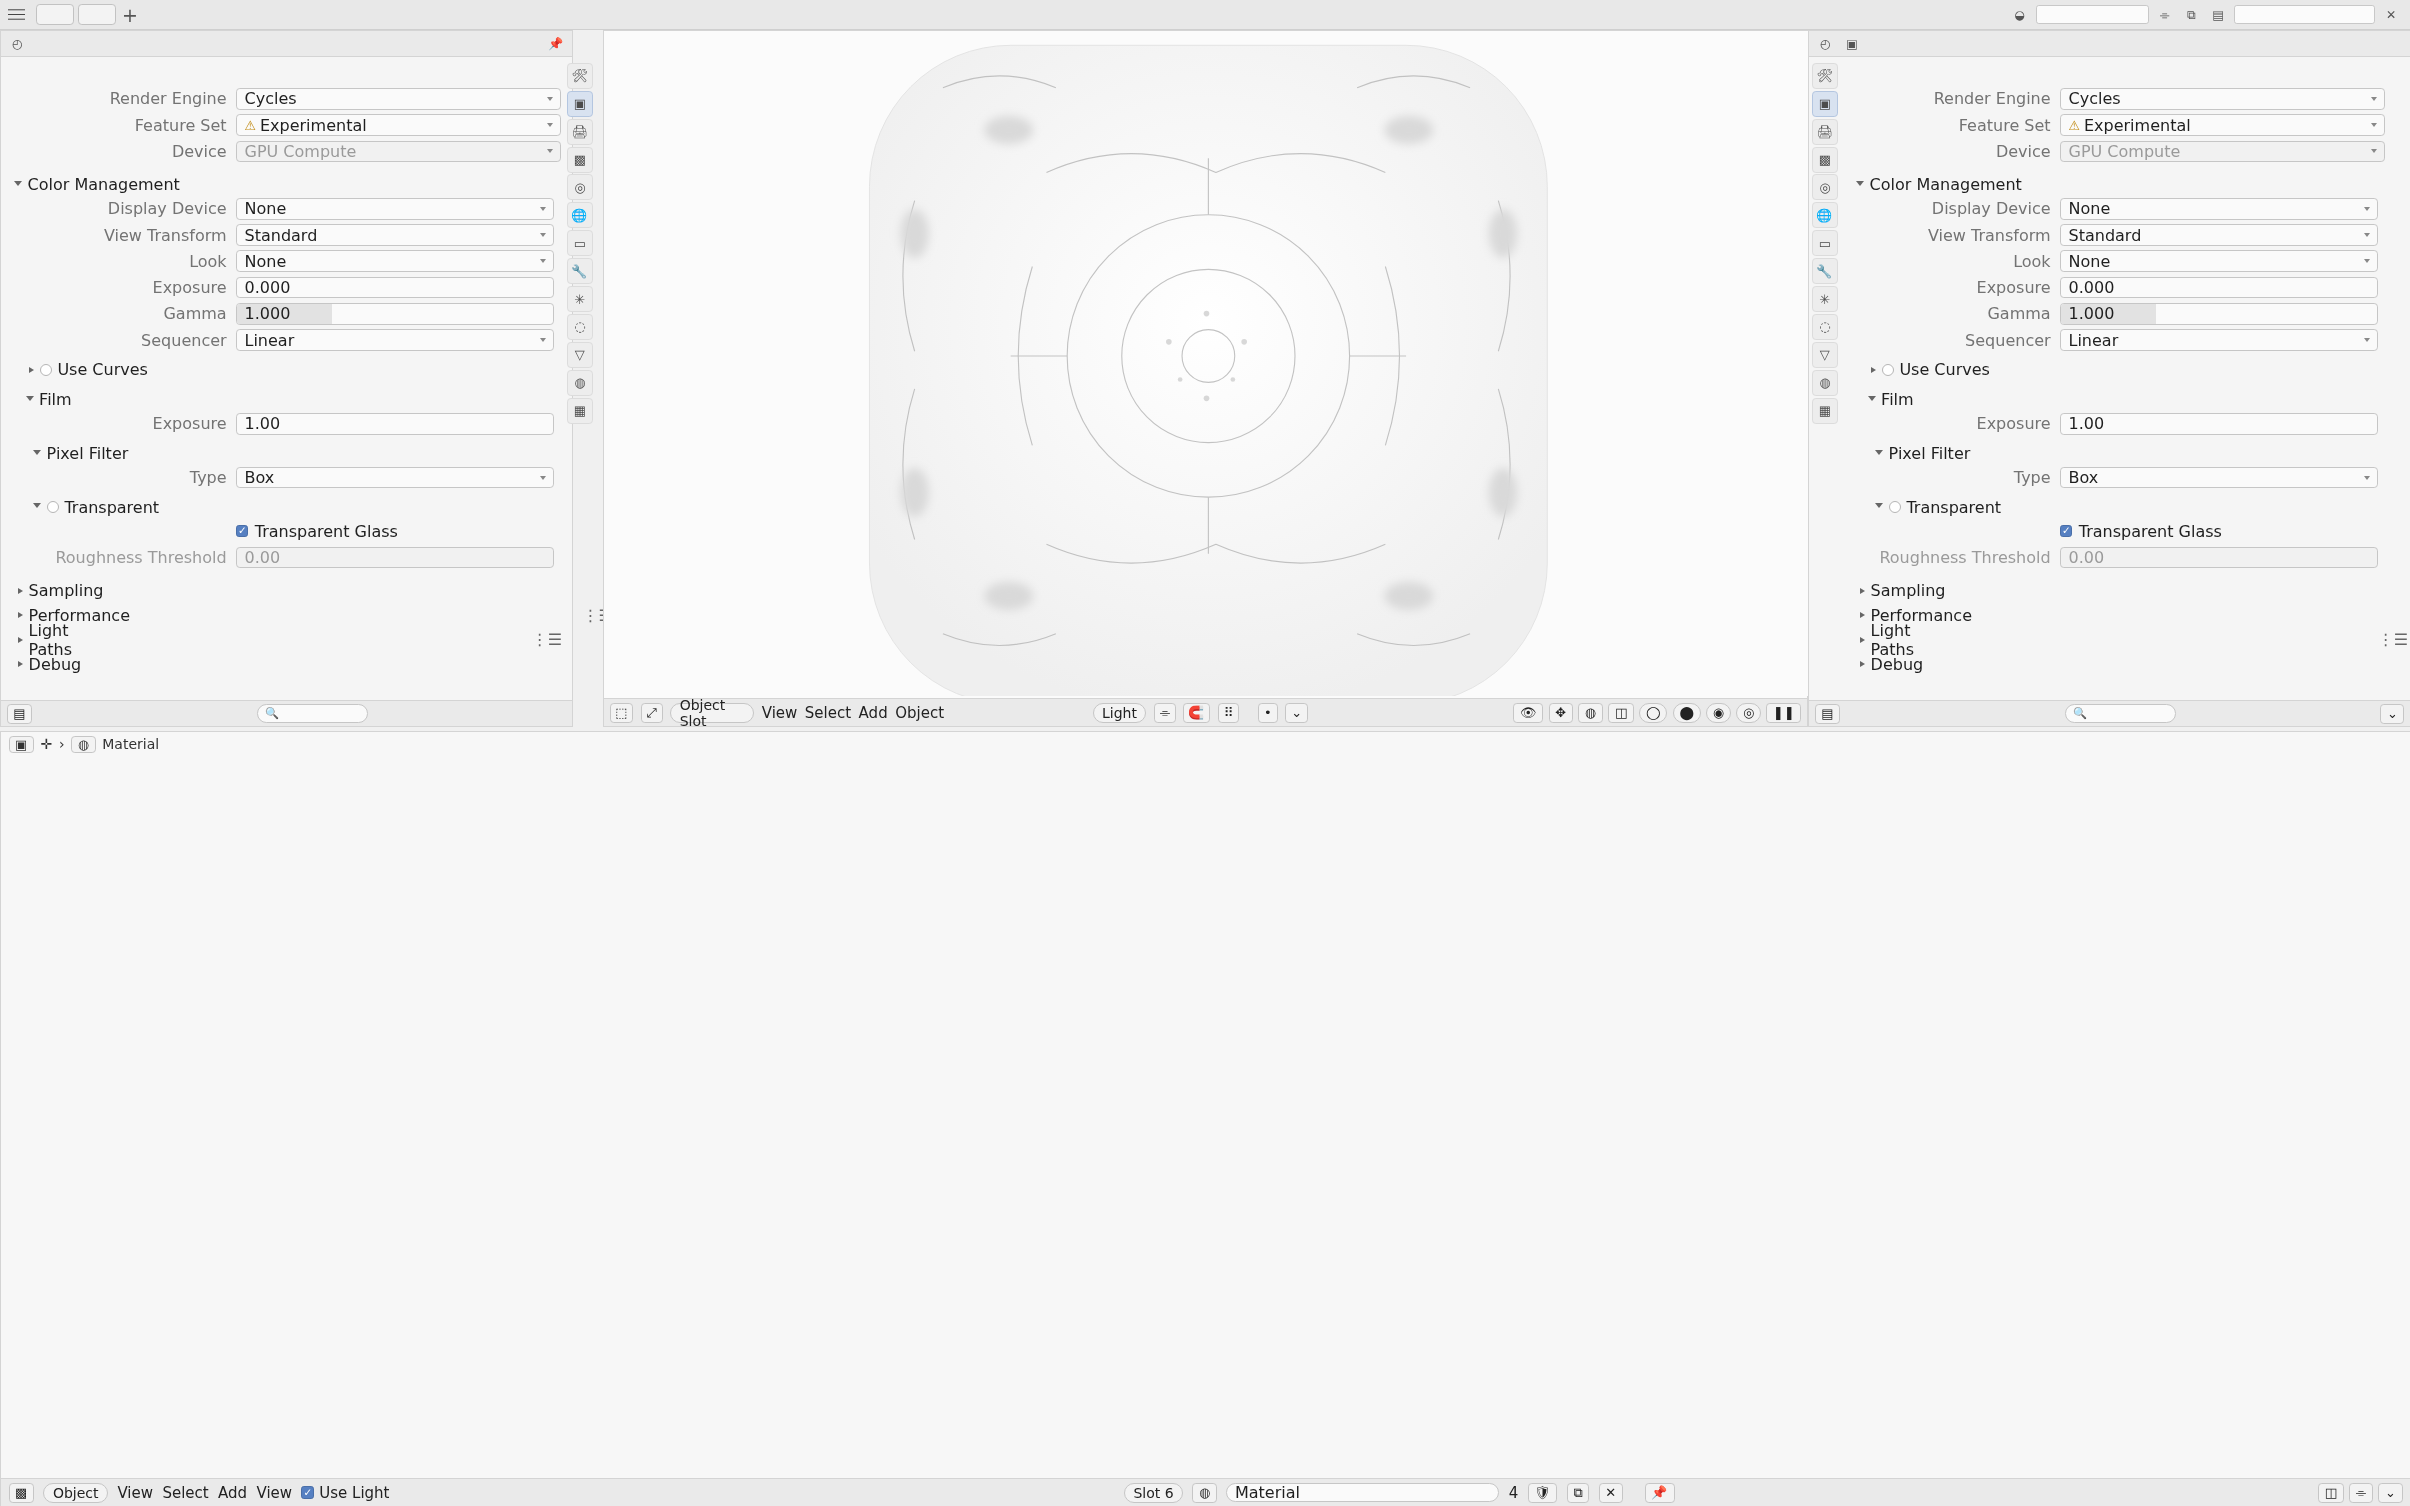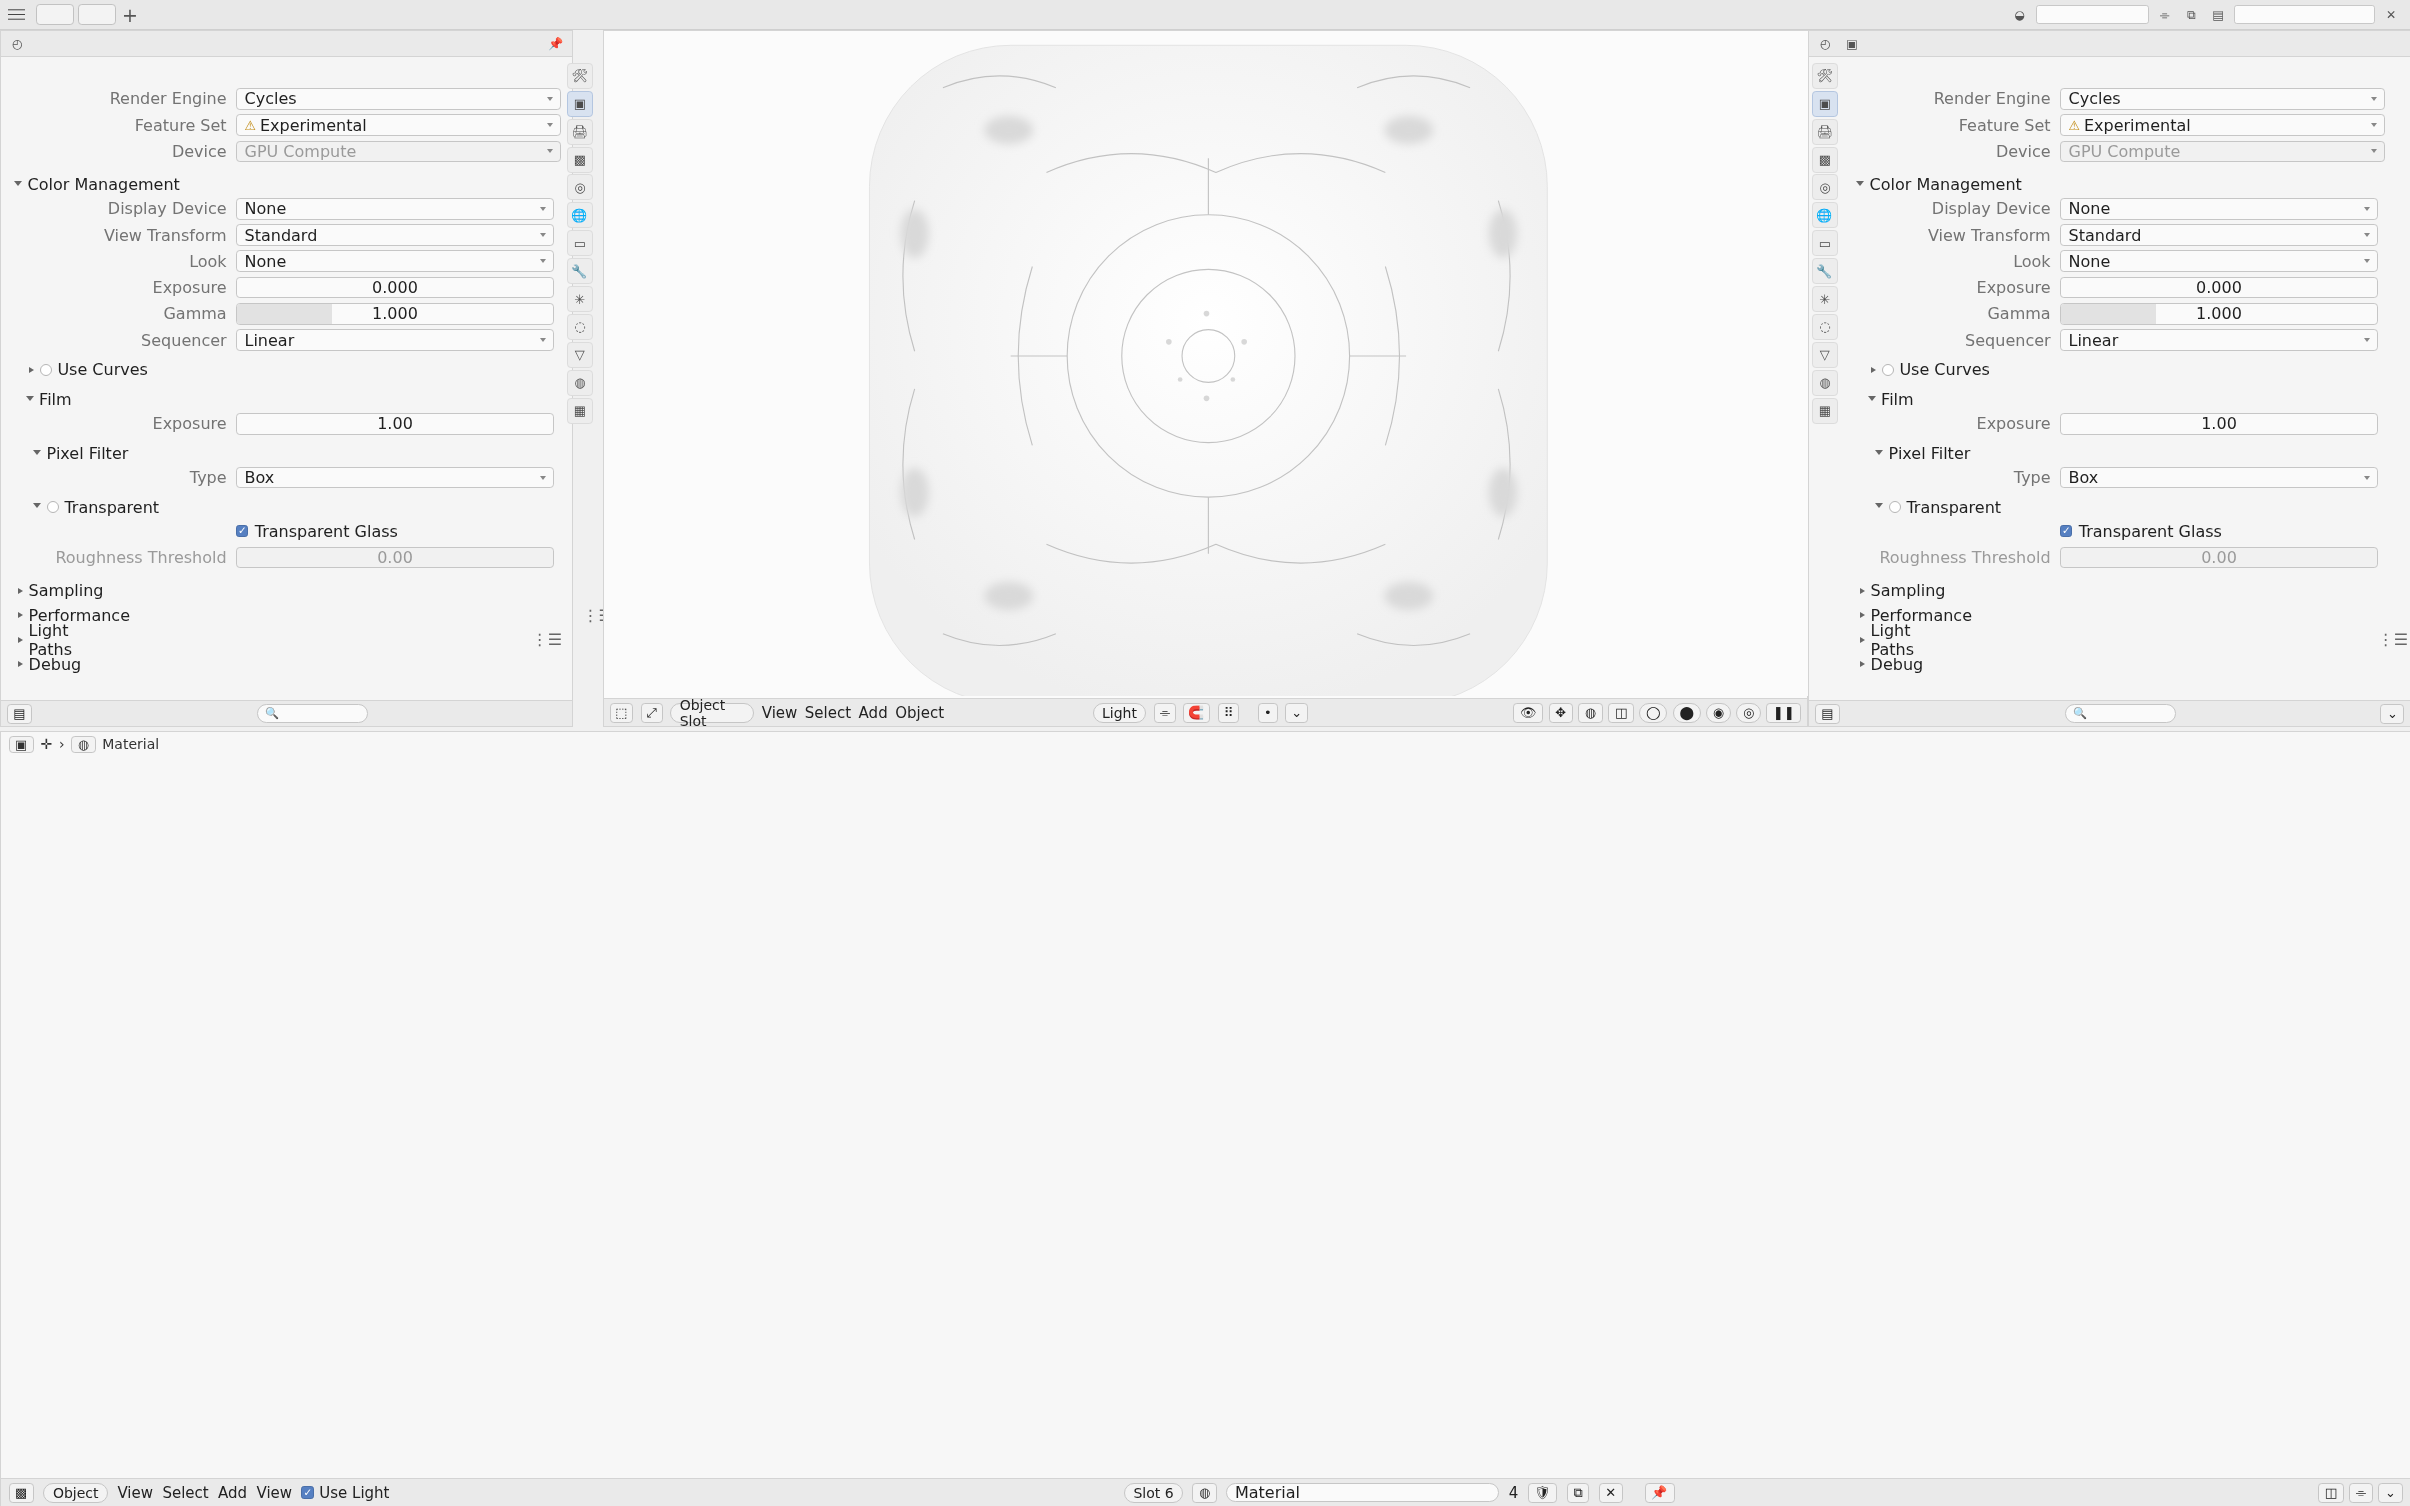--- a/index.html
+++ b/index.html
@@ -46,21 +46,21 @@
     height: 21.7px; border: 0.9px solid #c6c6c6; border-radius: 3.8px; background: #fafafa;
     display: flex; align-items: center; padding: 0 7.5px; font-size: 16px; color: #1f1f1f;
     position: relative; overflow: hidden;
   }
   .ctl.dd::after {
     content: ""; position: absolute; right: 6.6px; top: 50%; width: 0; height: 0;
     border-left: 3.8px solid transparent; border-right: 3.8px solid transparent;
     border-top: 4.7px solid #888; transform: translateY(-1.9px);
   }
   .ctl.disabled { color: #9a9a9a; background: #f1f1f1; }
-  .ctl.slider { justify-content: center; }
+  .ctl.slider { justify-content: flex-start; }
   .ctl.slider .fill { position:absolute; left:0; top:0; bottom:0; background:#e2e2e2; }
   .ctl.slider .txt { position: relative; z-index: 1; }
   .sect { display: flex; align-items: center; gap: 5.6px; height: 24.5px; font-size: 16px; color: #1f1f1f; }
   .tri { width: 0; height: 0; border-left: 5.6px solid #666; border-top: 3.8px solid transparent; border-bottom: 3.8px solid transparent; }
   .tri.open { border-left: 4.7px solid transparent; border-right: 4.7px solid transparent; border-top: 5.6px solid #666; border-left-width:4.7px; }
   .warn { color: #c08a12; font-size: 13px; margin-right: 3.8px; }
   .chk { width: 12.2px; height: 12.2px; border: 0.9px solid #b5b5b5; border-radius: 2.8px; background: #fff; display:inline-block; position: relative; }
   .chk.on { background: #5680c2; border-color:#4a6fa8; }
   .chk.on::after { content:"✓"; color:#fff; font-size: 10.4px; position:absolute; left:0.9px; top:-1.9px; }
   .radio { width: 12.2px; height: 12.2px; border: 0.9px solid #b5b5b5; border-radius: 50%; background:#fff; display:inline-block; }

